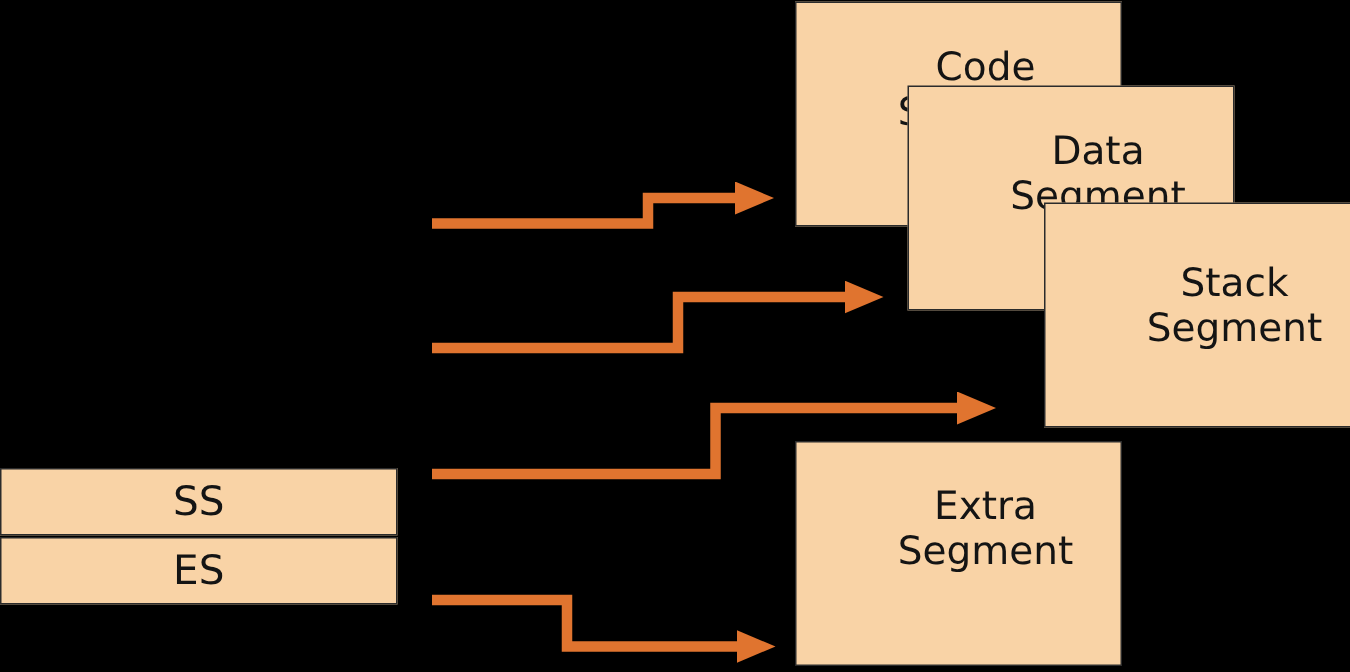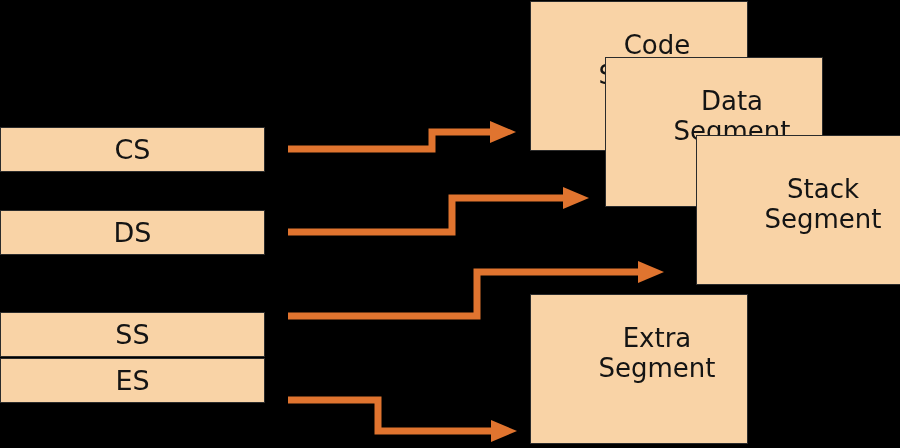--- a/index.html
+++ b/index.html
@@ -68,26 +68,20 @@
     stroke-linejoin: miter;
     stroke-linecap: butt;
   }
   .arrow-head { fill: var(--arrow); }
 </style>
 </head>
 <body>
 
 <div class="canvas">
 
-  <div class="register reg-cs">
-    <span>CS</span>
-  </div>
-  <div class="register reg-ds">
-    <span>DS</span>
-  </div>
   <div class="register reg-ss">
     <span>SS</span>
   </div>
   <div class="register reg-es">
     <span>ES</span>
   </div>
 
   <div class="segment seg-code">
     <span>Code Segment</span>
   </div>

